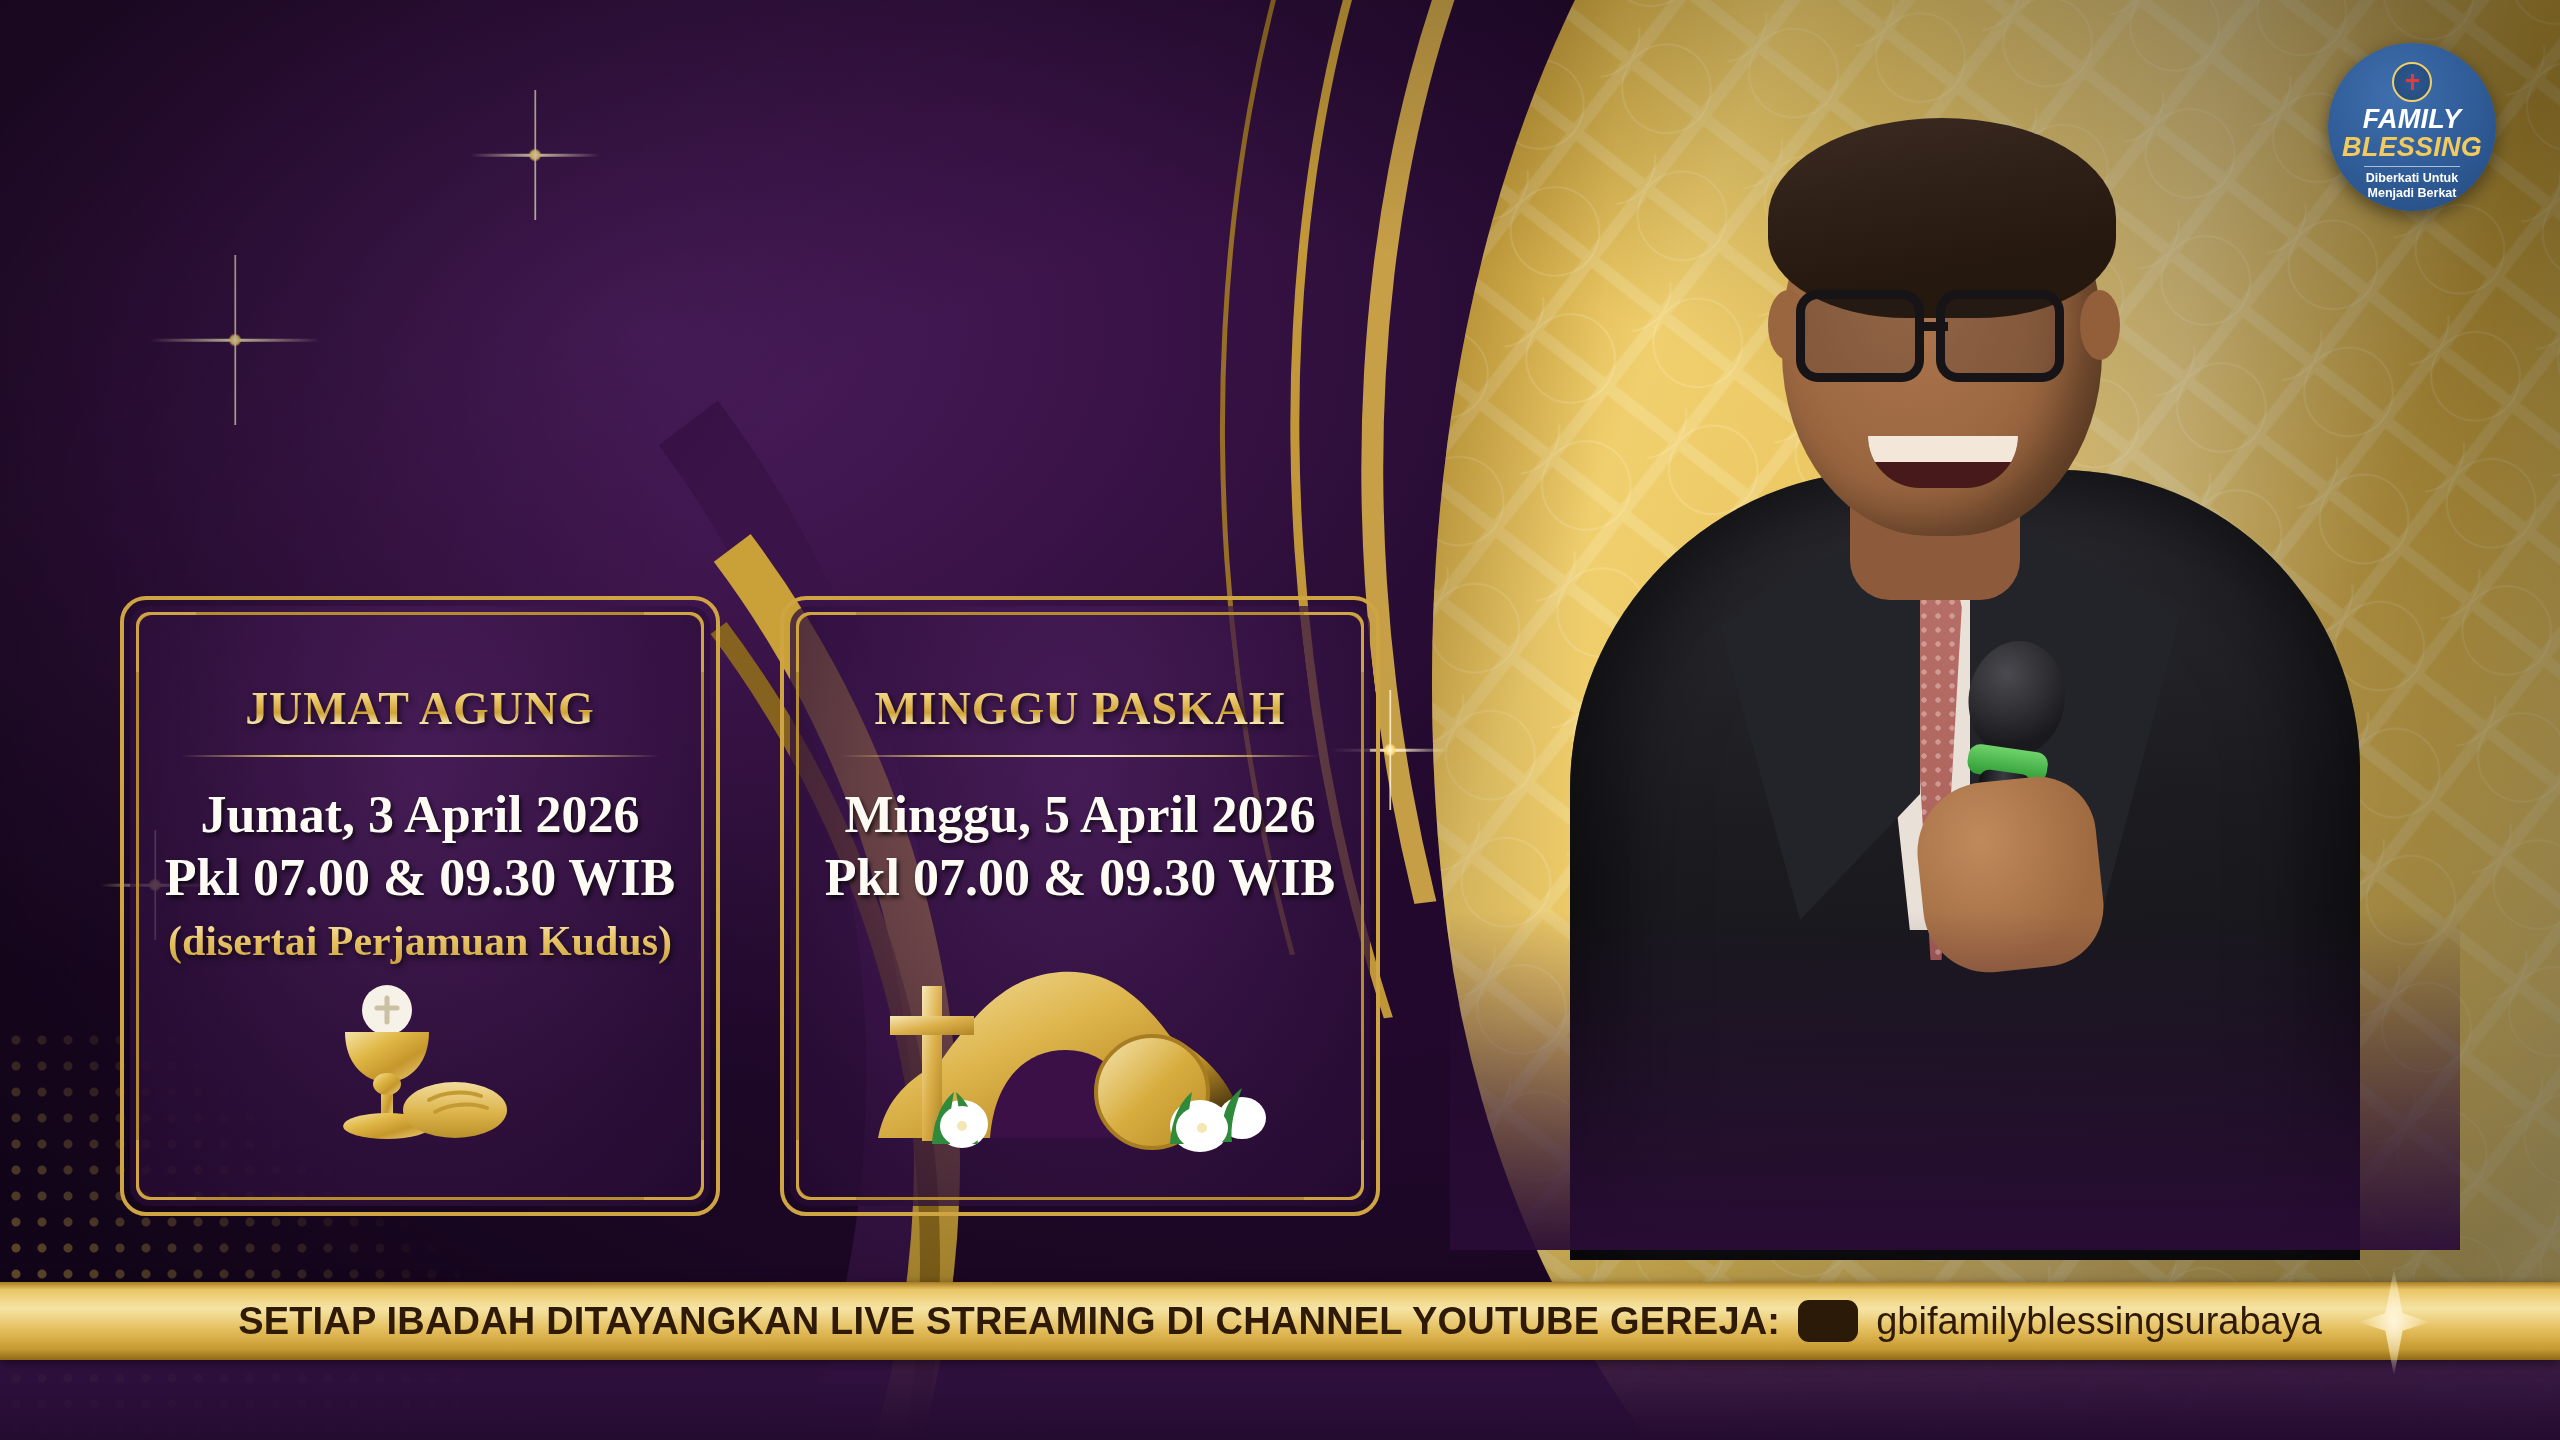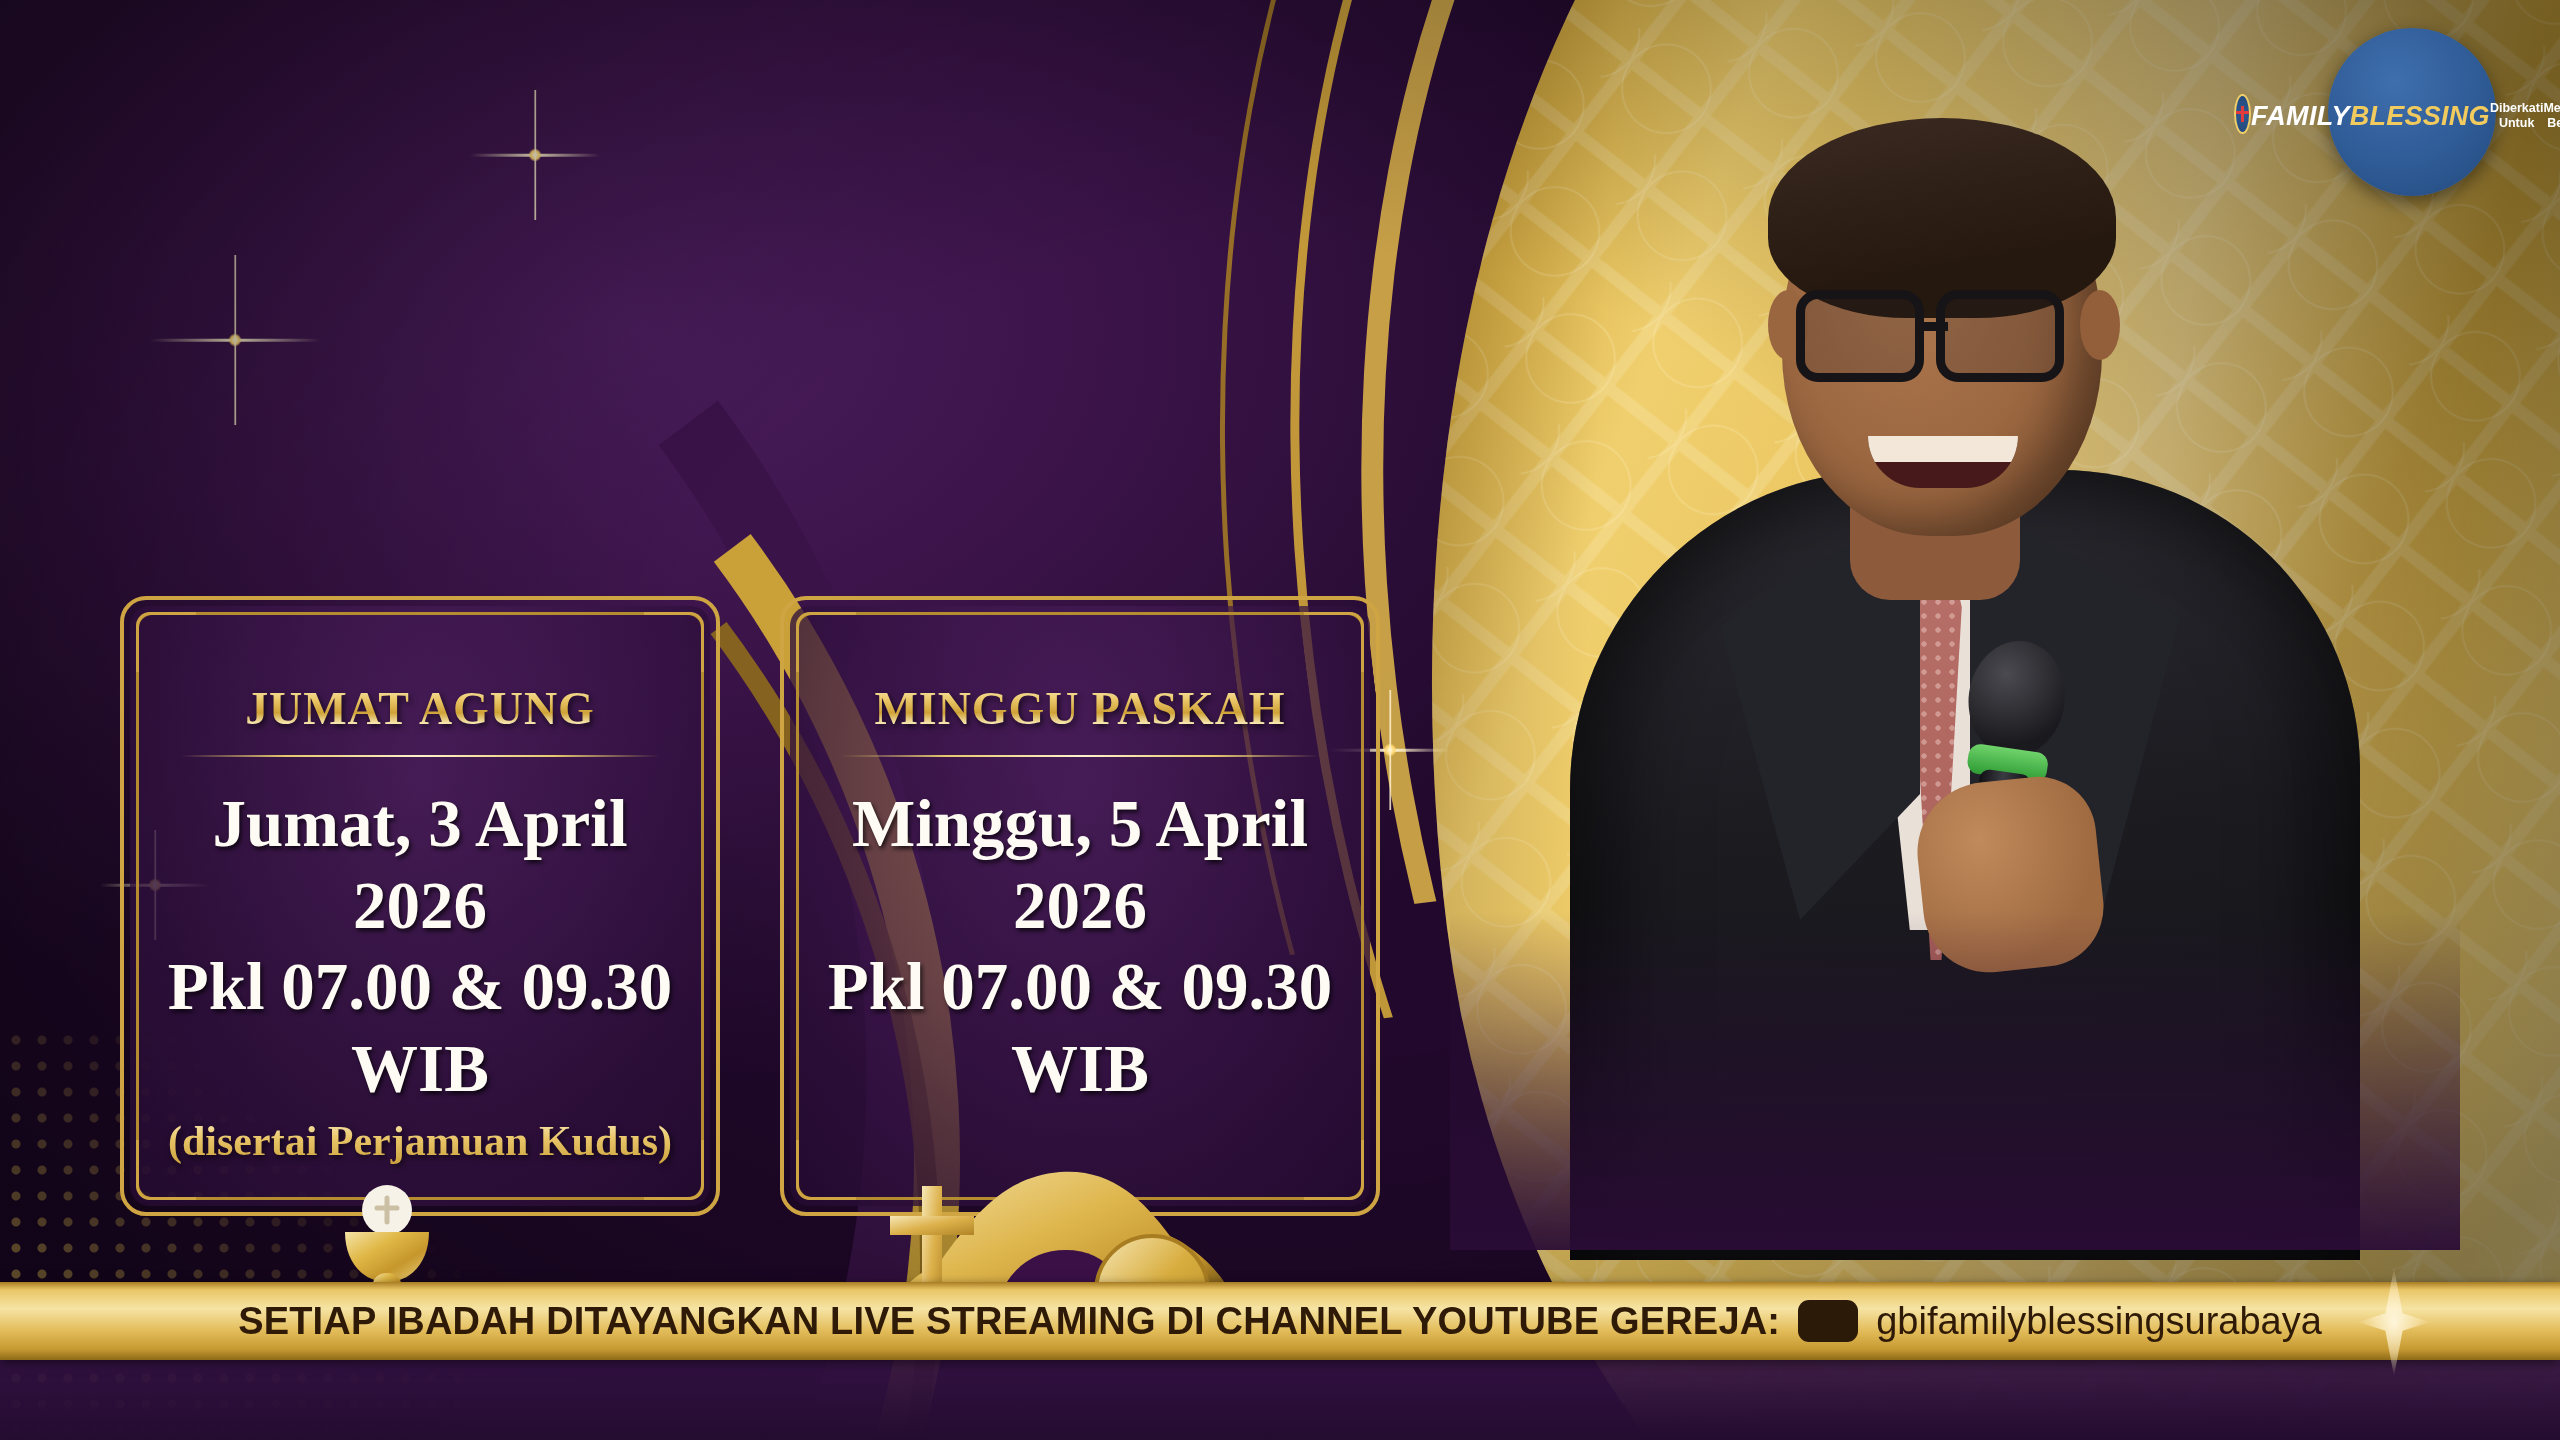--- a/index.html
+++ b/index.html
@@ -118,21 +118,21 @@
 
   .cardTitle{
     font-family:"Liberation Serif",serif;font-weight:700;font-size:46px;
     font-variant:small-caps;letter-spacing:.02em;
     background:linear-gradient(180deg,#fdf3cb 0%,#ecc96c 32%,#cfa237 58%,#f6e6af 78%,#b98f2c 100%);
     -webkit-background-clip:text;background-clip:text;color:transparent;
     filter:drop-shadow(2px 3px 3px rgba(0,0,0,.65));
   }
   .divider{width:86%;height:2px;margin:20px auto 26px;
     background:linear-gradient(90deg,rgba(205,164,66,0),#e7c86f 22%,#fff3cd 50%,#e7c86f 78%,rgba(205,164,66,0));}
-  .dateLine{font-family:"Liberation Serif",serif;font-weight:700;font-size:67px;color:#fdfbf4;
+  .dateLine{font-family:"Liberation Serif",serif;font-weight:700;font-size:52px;color:#fdfbf4;
     line-height:1.22;text-shadow:2px 3px 4px rgba(0,0,0,.7);}
   .noteLine{font-family:"Liberation Serif",serif;font-weight:700;font-size:42px;margin-top:6px;
     color:#f2d display;line-height:1.2;
     background:linear-gradient(180deg,#fbefc4 0%,#e9c568 45%,#caa03a 100%);
     -webkit-background-clip:text;background-clip:text;color:transparent;
     filter:drop-shadow(2px 3px 3px rgba(0,0,0,.6));}
   .iconWrap{margin-top:18px;display:flex;justify-content:center;align-items:flex-end;}
 
   
   .speakerPhoto{position:absolute;left:1450px;top:40px;width:1010px;height:1210px;z-index:5;}
@@ -173,23 +173,23 @@
   .mic-ring{position:absolute;left:8px;top:108px;width:80px;height:30px;border-radius:12px;
     background:linear-gradient(180deg,#6fd36a,#2e9b34);}
   .mic-body{position:absolute;left:22px;top:132px;width:52px;height:150px;border-radius:10px;
     background:linear-gradient(90deg,#101014,#3a3a42 45%,#0d0d11);}
   .spk-hand{position:absolute;left:470px;top:740px;width:180px;height:190px;border-radius:70px 58px 60px 66px;
     background:radial-gradient(ellipse at 35% 30%,#c08a5c,#a06a41 70%);transform:rotate(-6deg);}
   .photoFade{position:absolute;inset:0;
     background:linear-gradient(180deg,rgba(0,0,0,0) 72%, rgba(42,12,54,.55) 88%, rgba(42,12,54,.95) 100%);}
 
   
-  .logo{position:absolute;right:64px;top:28px;width:168px;height:168px;border-radius:50%;z-index:9;
+  .logo{position:absolute;right:64px;top:43px;width:168px;height:168px;border-radius:50%;z-index:9;
     background:radial-gradient(circle at 40% 32%,#3f6fae 0%,#2f5b96 55%,#23497c 100%);
-    box-shadow:0 6px 18px rgba(0,0,0,.45);display:flex;flex-direction:row;align-items:center;
+    box-shadow:0 6px 18px rgba(0,0,0,.45);display:flex;flex-direction:column;align-items:center;
     justify-content:center;padding-top:8px;}
   .logoEmblem{width:40px;height:40px;border-radius:50%;border:2px solid #f0cf6a;
     display:flex;align-items:center;justify-content:center;margin-bottom:4px;
     background:radial-gradient(circle,#2d5890,#234a7c);}
   .logoEmblem .cr{position:relative;width:13px;height:16px;}
   .logoEmblem .cr::before{content:"";position:absolute;left:5px;top:0;width:3px;height:16px;background:#e23b3b;}
   .logoEmblem .cr::after{content:"";position:absolute;left:0;top:5px;width:13px;height:3px;background:#e23b3b;}
   .logoFamily{font-weight:700;font-style:italic;font-size:27px;color:#fff;letter-spacing:.01em;line-height:1;}
   .logoBlessing{font-weight:700;font-style:italic;font-size:27px;color:#f2cb5e;letter-spacing:.01em;line-height:1.05;}
   .logoRule{width:96px;height:1px;background:rgba(255,255,255,.6);margin:5px 0 4px;}

